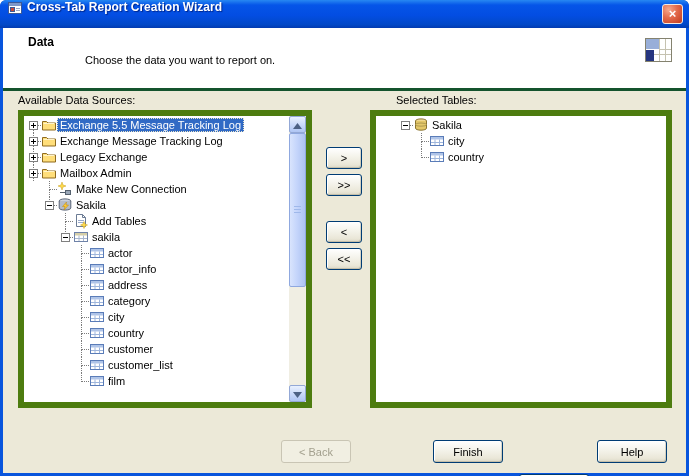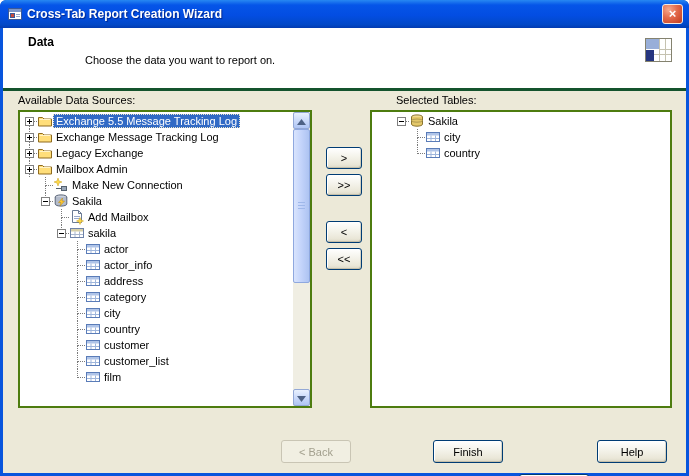--- a/index.html
+++ b/index.html
@@ -5,41 +5,41 @@
   html,body{margin:0;padding:0;}
   body{font-family:"Liberation Sans",sans-serif;}
   .window{
     position:relative;width:689px;height:476px;background:#ECE9D8;
     box-shadow:inset 3px 0 #0855DD, inset -3px 0 #0855DD, inset 0 -3px #0855DD;
     font-size:11px;color:#000;overflow:hidden;border-radius:6px 6px 0 0;
   }
   .titlebar{
     position:absolute;left:0;top:0;right:0;height:28px;
     background:linear-gradient(180deg,#2788F2 0%,#0555E8 18%,#034DE2 55%,#0248C7 88%,#033BB0 100%);
-    border-radius:6px 6px 0 0;display:flex;align-items:center;
+    border-radius:6px 6px 0 0;display:flex;
   }
   .titlebar-icon{margin:0 4px 0 7px;width:16px;height:16px;}
   .title-text{color:#fff;font-weight:bold;font-size:12px;text-shadow:1px 1px 1px #00268C;}
   .close-btn{
     position:absolute;right:6px;top:4px;width:21px;height:20px;padding:0;
     background:radial-gradient(circle at 30% 25%,#F6A98E 0%,#E26A4B 45%,#C23A1D 100%);
     border:1px solid #F3E9E1;border-radius:3px;color:#fff;font-weight:bold;font-size:13px;
     line-height:18px;text-align:center;cursor:pointer;
   }
   .header{
     position:absolute;left:3px;right:3px;top:28px;height:60px;background:#fff;
     border-bottom:3px solid #14532d;
   }
   .header-title{position:absolute;left:25px;top:7px;font-weight:bold;font-size:12px;}
   .header-sub{position:absolute;left:44px;top:26px;margin-left:38px;}
   .header-icon{position:absolute;right:12px;top:9px;}
   .group-label{position:absolute;}
   #lbl-left{left:18px;top:94px;}
   #lbl-right{left:388px;top:94px;margin-left:8px;}
-  .tree-box{position:absolute;background:#fff;border:2px solid #4d7c0f;box-sizing:border-box;}
+  .tree-box{position:absolute;background:#fff;border:6px solid #4d7c0f;box-sizing:border-box;}
   #left-box{left:18px;top:110px;width:294px;height:298px;}
   #right-box{left:370px;top:110px;width:302px;height:298px;}
   .rows{position:absolute;left:1px;top:1px;overflow:hidden;}
   #left-rows{right:18px;bottom:1px;}
   #right-rows{right:2px;bottom:1px;padding-left:20px;}
   .tree-row{display:flex;align-items:center;height:16px;white-space:nowrap;}
   .cell{width:16px;height:16px;flex:0 0 16px;}
   .cell svg{display:block;}
   .tree-label{padding:1px 3px;}
   .tree-label.selected{background:#316AC5;color:#fff;outline:1px dotted #EDE6C8;outline-offset:-1px;}
@@ -243,21 +243,21 @@
           </span>
           <span class="cell">
             <svg width="16" height="16">
               <path d="M3.5 1.5h6l3 3v9h-9z" fill="#fff" stroke="#6B7B94"></path>
               <path d="M9.5 1.5v3h3" fill="none" stroke="#6B7B94"></path>
               <line x1="5" y1="7.5" x2="11" y2="7.5" stroke="#9AAACB"></line>
               <line x1="5" y1="9.5" x2="11" y2="9.5" stroke="#9AAACB"></line>
               <path d="M11 8.5 L12 11 L14.5 12 L12 13 L11 15.5 L10 13 L7.5 12 L10 11 Z" fill="#FFD94A" stroke="#C8A018" stroke-width="0.5"></path>
             </svg>
           </span>
-          <span class="tree-label">Add Mailbox</span>
+          <span class="tree-label">Add Tables</span>
         </div>
         <div class="tree-row">
           <span class="cell">
             <svg width="16" height="16" shape-rendering="crispEdges"></svg>
           </span>
           <span class="cell">
             <svg width="16" height="16" shape-rendering="crispEdges"></svg>
           </span>
           <span class="cell">
             <svg width="16" height="16" shape-rendering="crispEdges">

